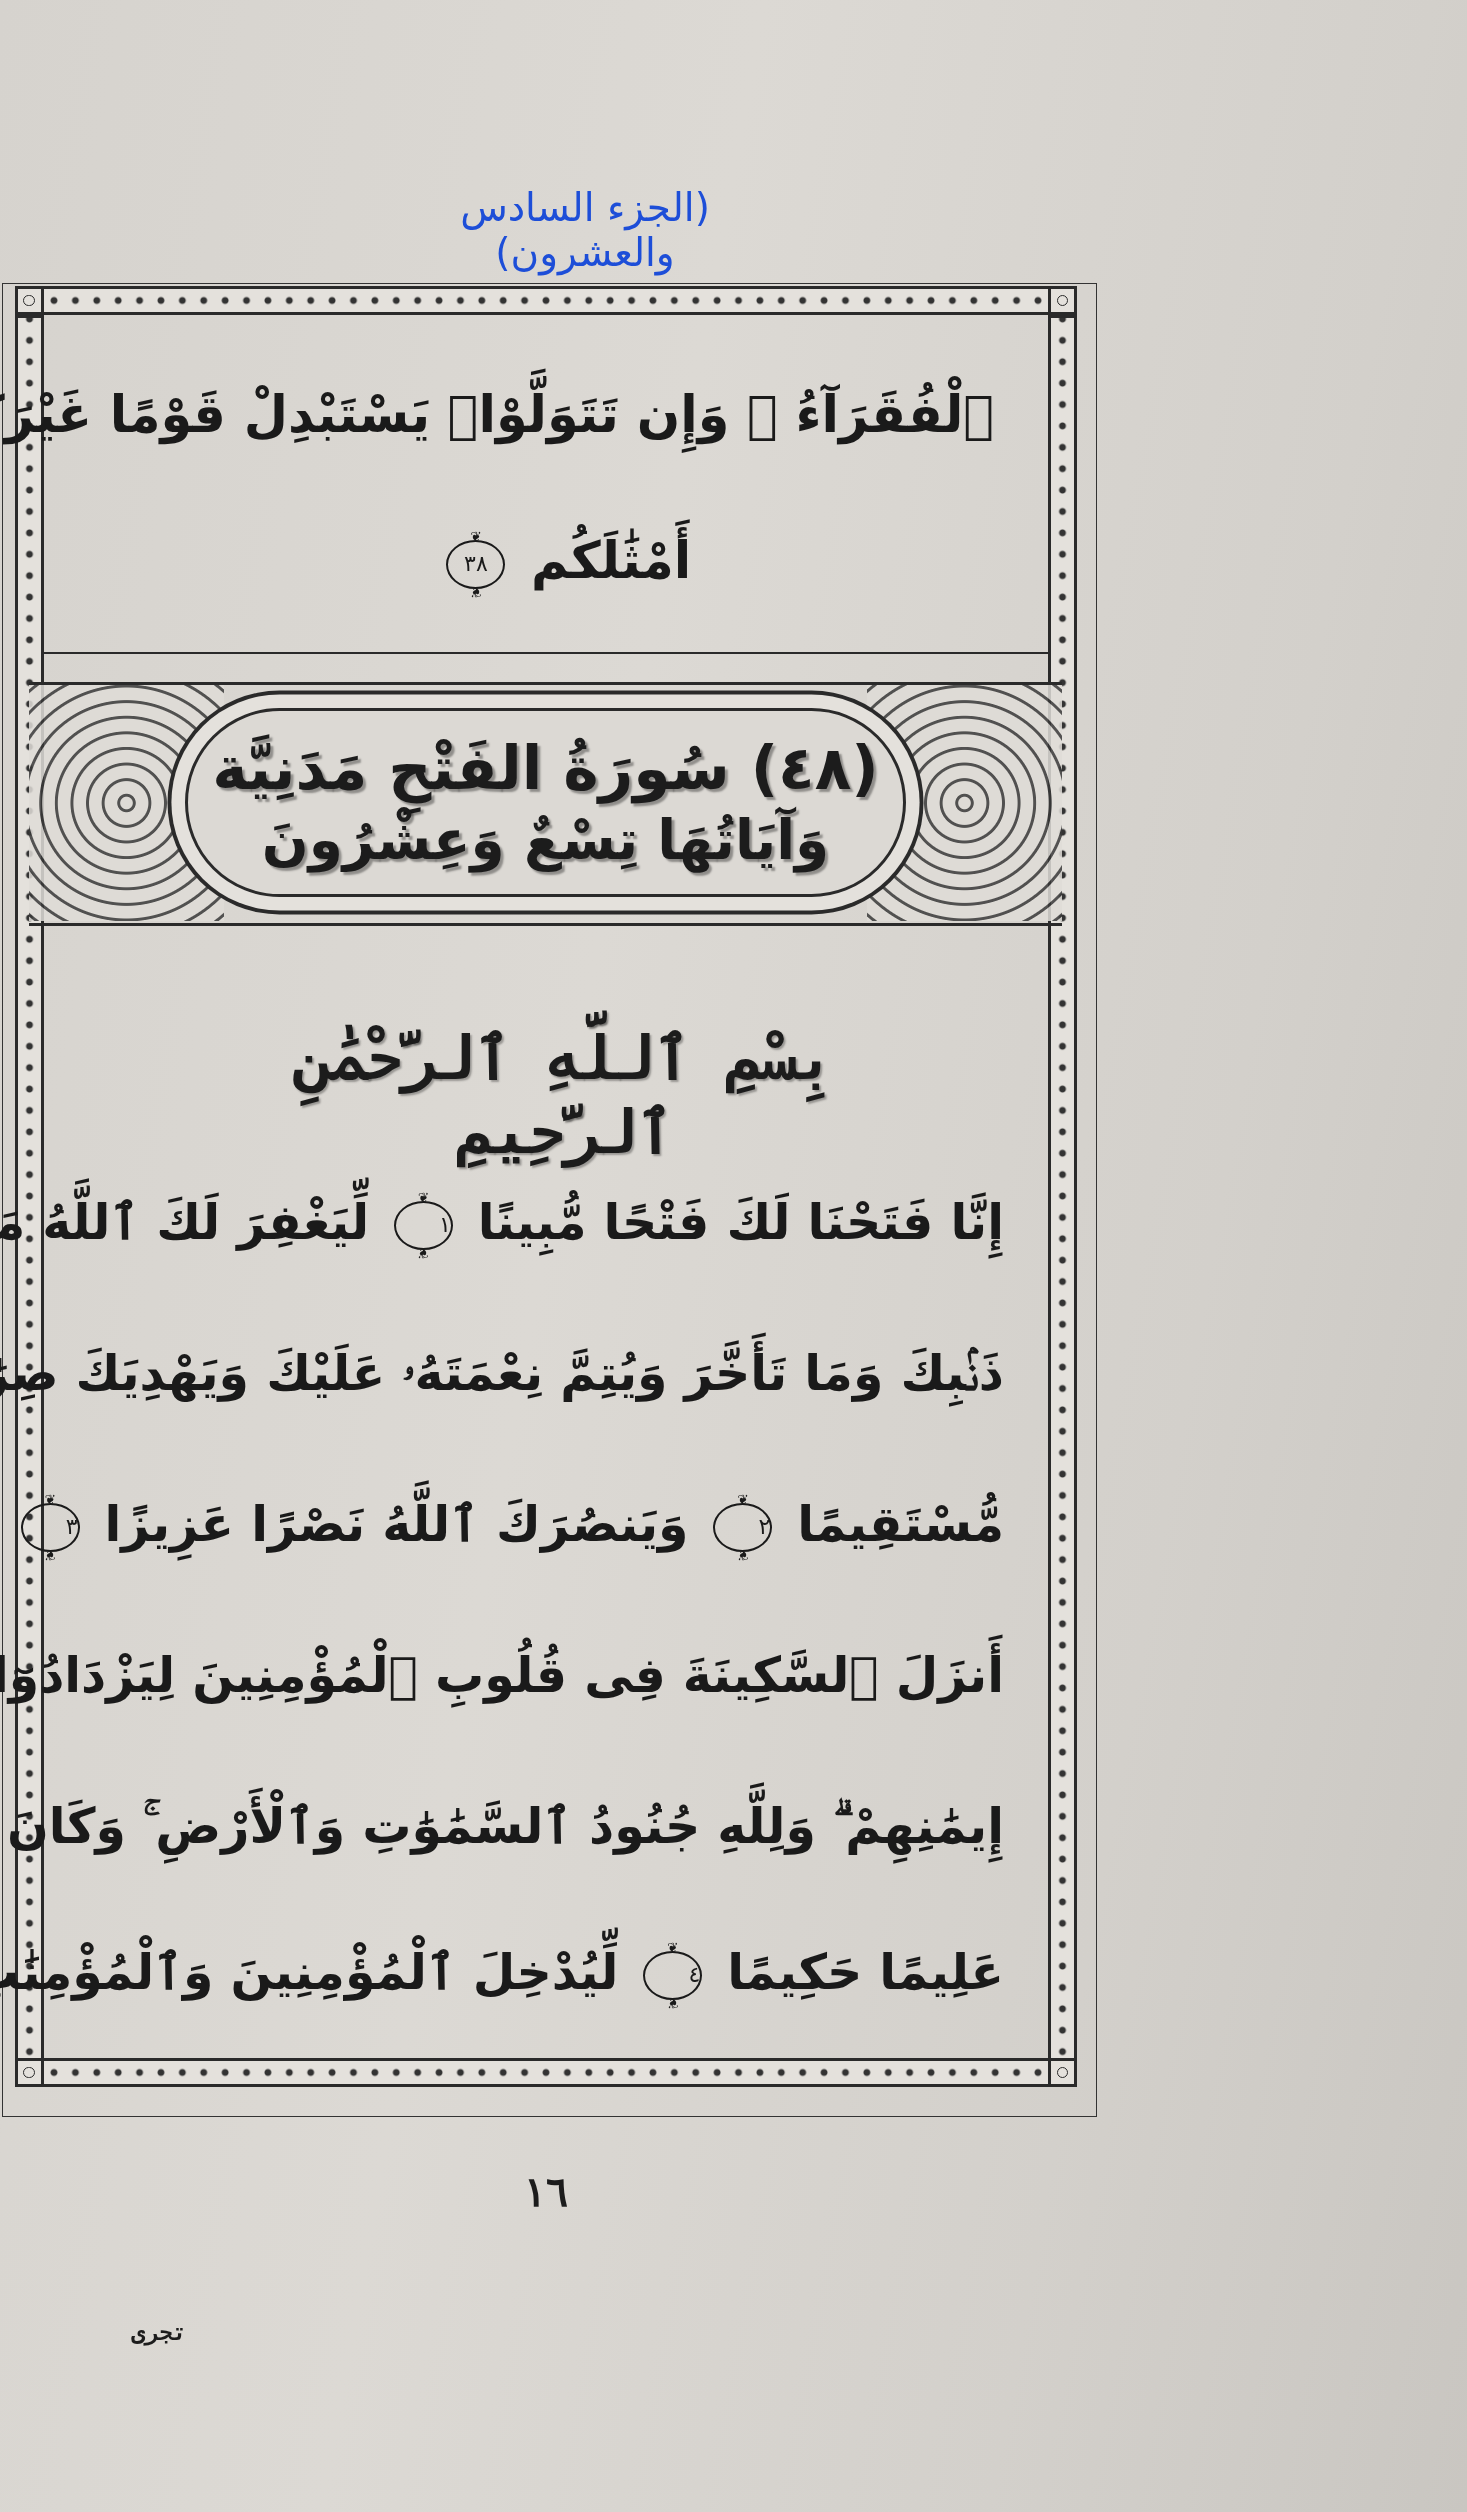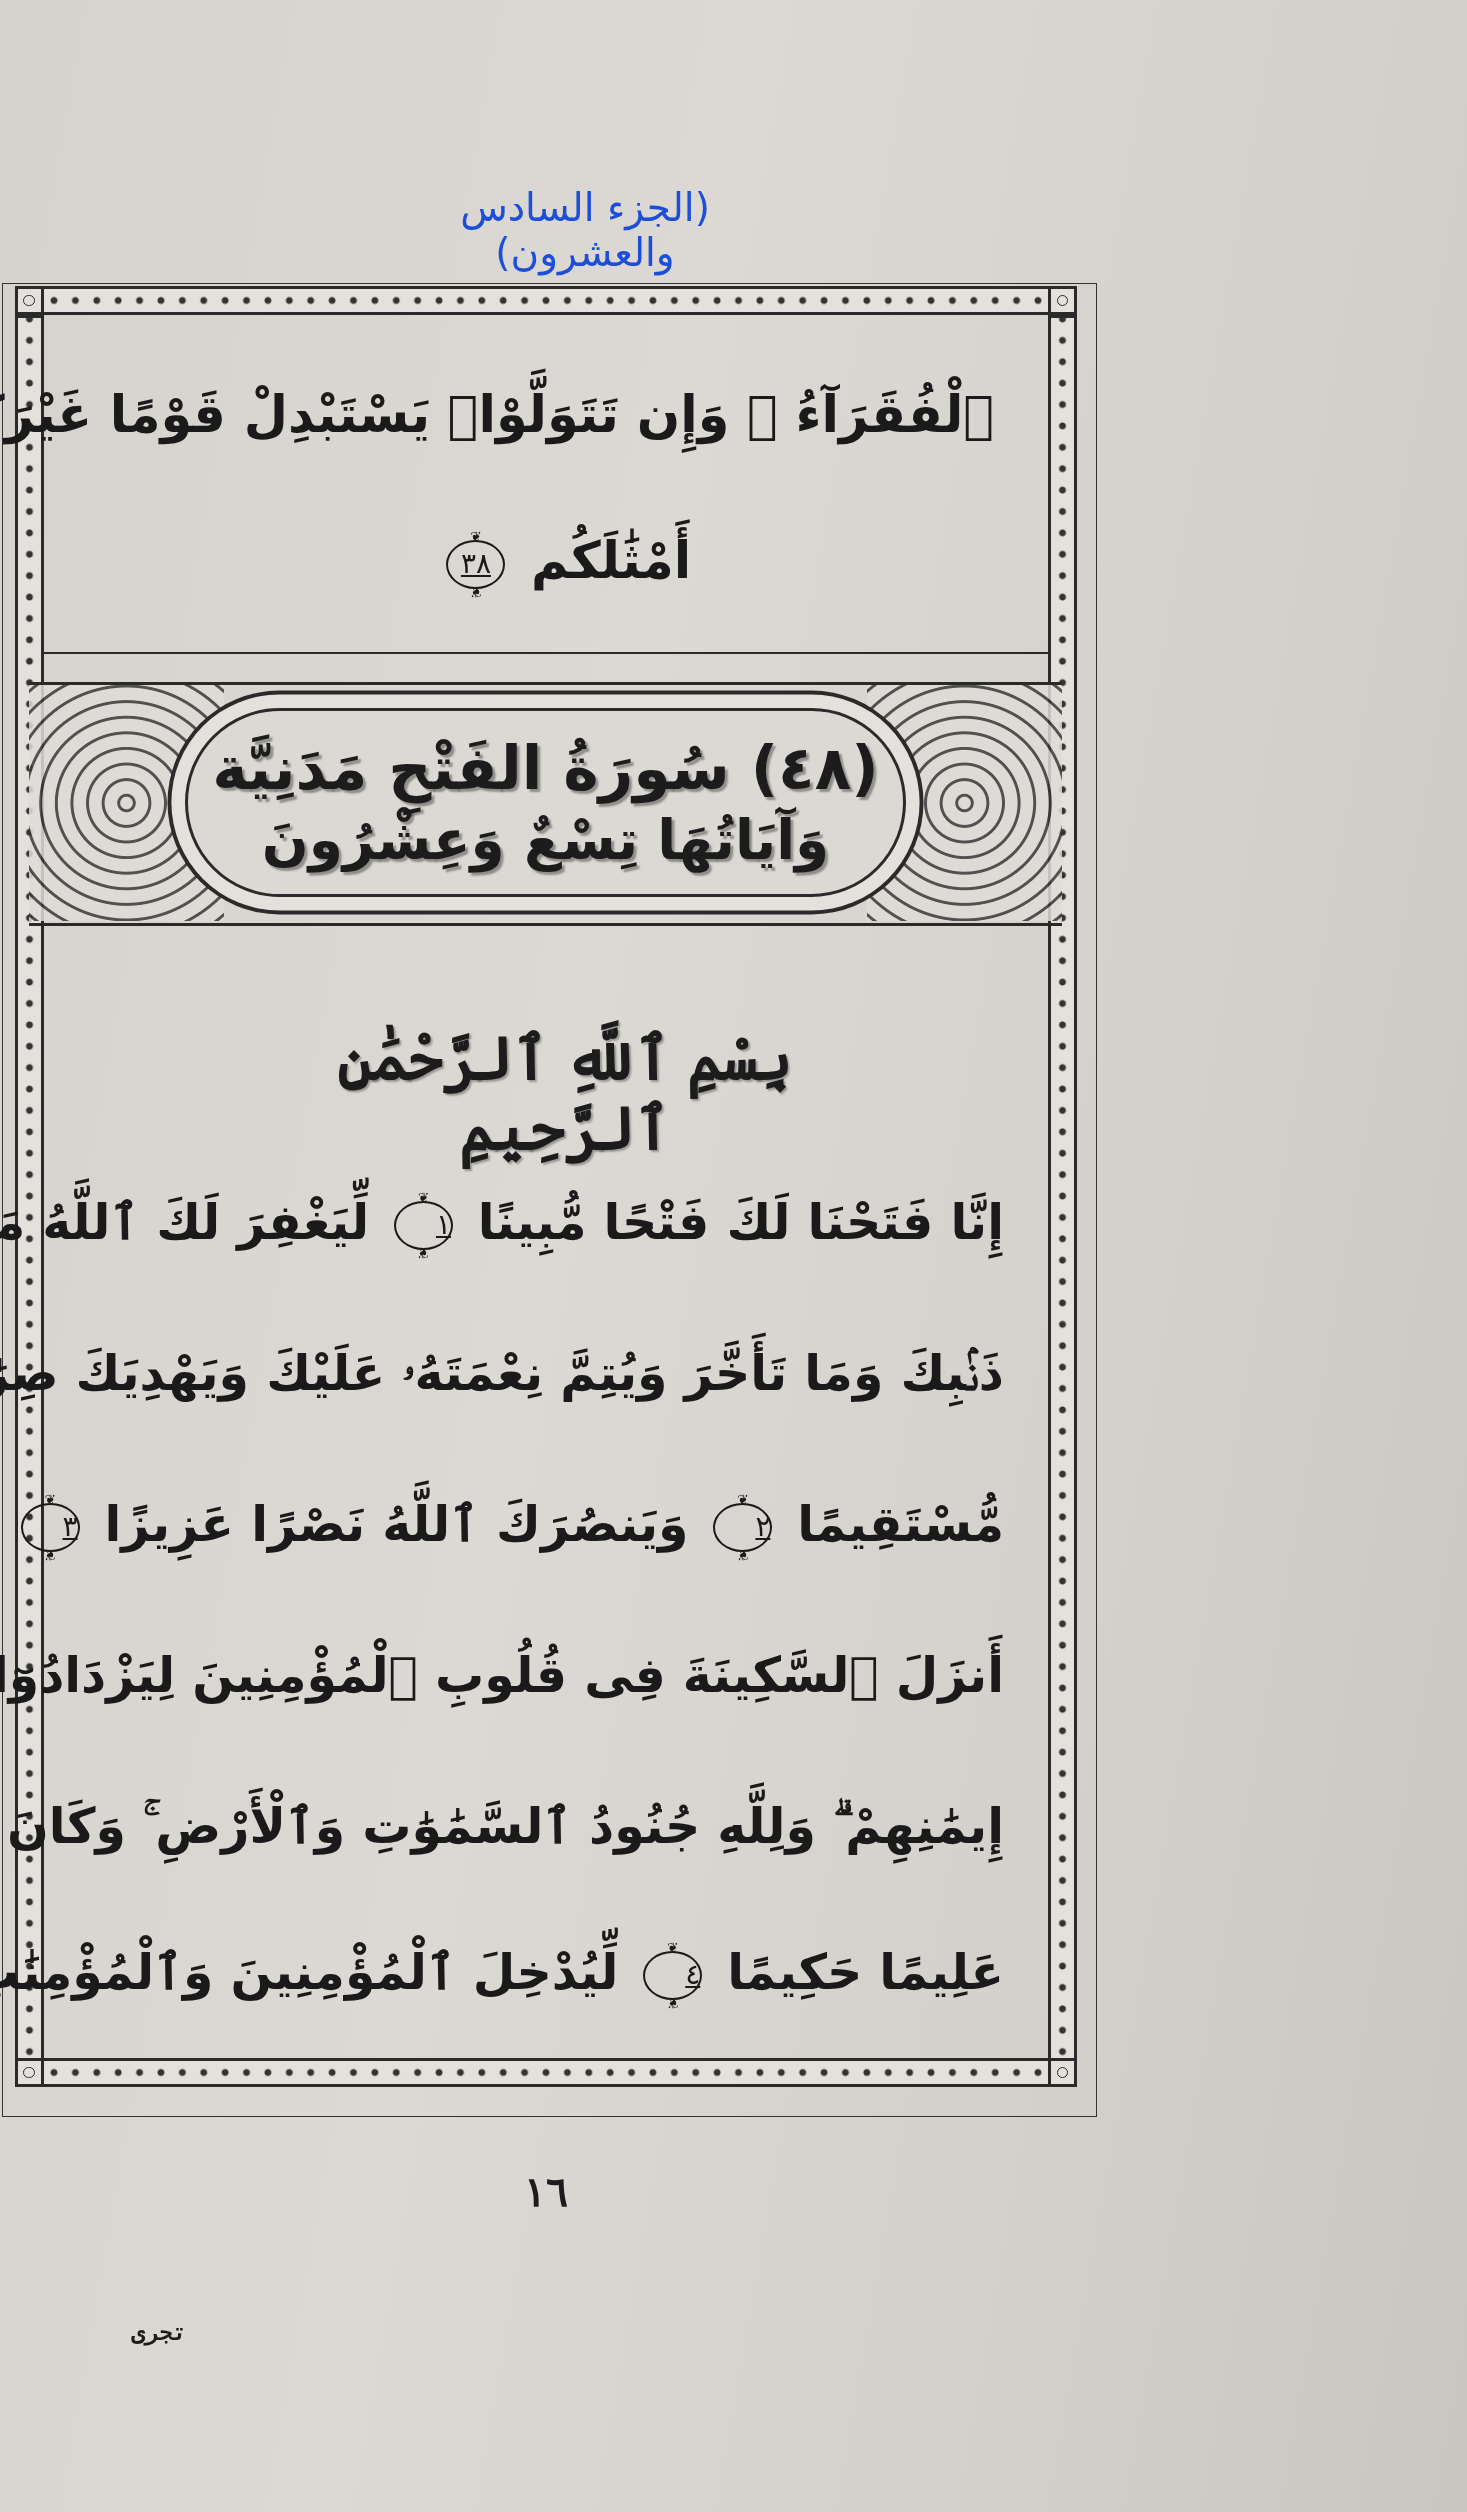--- a/index.html
+++ b/index.html
@@ -41,22 +41,22 @@
       position: absolute; border: 2.9px solid #2a2a2a; box-sizing: border-box;
     }
     .verse-text {
       position: absolute; direction: rtl; text-align: justify; text-align-last: justify;
       font-family: "DejaVu Sans", sans-serif; font-weight: bold; color: #1a1a1a;
       white-space: nowrap;
     }
     .ayah-marker {
       display: inline-block; min-width: 55px; height: 45px; line-height: 43px;
       border: 2.9px solid #1a1a1a; border-radius: 50%;
-      text-align: center; font-size: 28px; font-weight: normal; margin: 0 7.8px;
-      vertical-align: middle; position: relative; text-decoration: underline;
+      text-align: center; font-size: 22px; font-weight: normal; margin: 0 7.8px;
+      vertical-align: middle; position: relative;
     }
     .ayah-marker::before, .ayah-marker::after {
       content: "❦"; position: absolute; left: 50%; transform: translateX(-50%);
       font-size: 13.6px; line-height: 13.6px;
     }
     .ayah-marker::before { top: -11.7px; }
     .ayah-marker::after { bottom: -11.7px; transform: translateX(-50%) rotate(180deg); }
     .surah-header {
       position: absolute; left: 29px; top: 682px; width: 1033px; height: 244px;
       box-sizing: border-box; border-top: 3.9px solid #2a2a2a; border-bottom: 3.9px solid #2a2a2a;
@@ -82,21 +82,21 @@
       text-shadow: 2.9px 2.9px 1.9px rgba(0,0,0,0.35);
     }
     .surah-sub {
       position: absolute; left: 0; right: 0; top: 97px; text-align: center; direction: rtl;
       font-family: "DejaVu Sans", sans-serif; font-weight: bold; font-size: 55px;
       text-shadow: 2.9px 2.9px 1.9px rgba(0,0,0,0.35);
     }
     .basmala {
       position: absolute; left: 253px; top: 1023px; width: 624px;
       text-align: center; direction: rtl;
-      font-family: Liberation Sans, sans-serif; font-weight: bold; font-size: 60px;
+      font-family: Liberation Mono, monospace; font-weight: bold; font-size: 60px;
       text-shadow: 1.9px 1.9px 1.9px rgba(0,0,0,0.3);
     }
     .page-number {
       position: absolute; left: 507px; top: 2168px; width: 78px; text-align: center;
       font-family: Liberation Sans, sans-serif; font-weight: bold; font-size: 41px; direction: rtl;
     }
     .catchword {
       position: absolute; left: 115px; top: 2319px; width: 88px; text-align: center;
       font-family: Liberation Mono, monospace; font-weight: bold; font-size: 23px; direction: rtl;
     }

